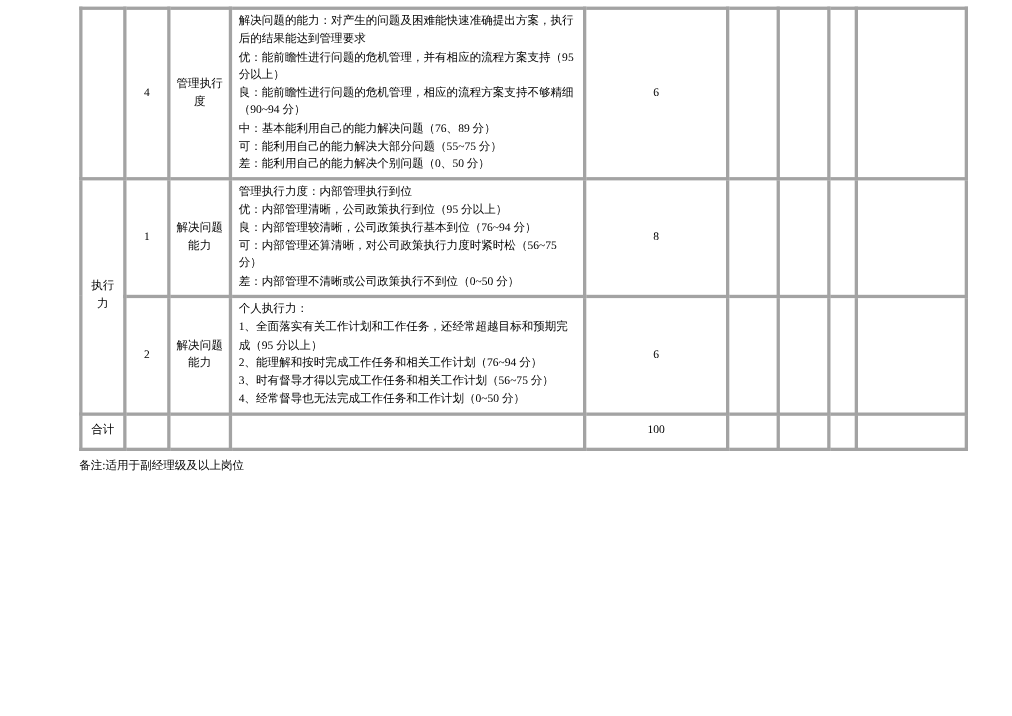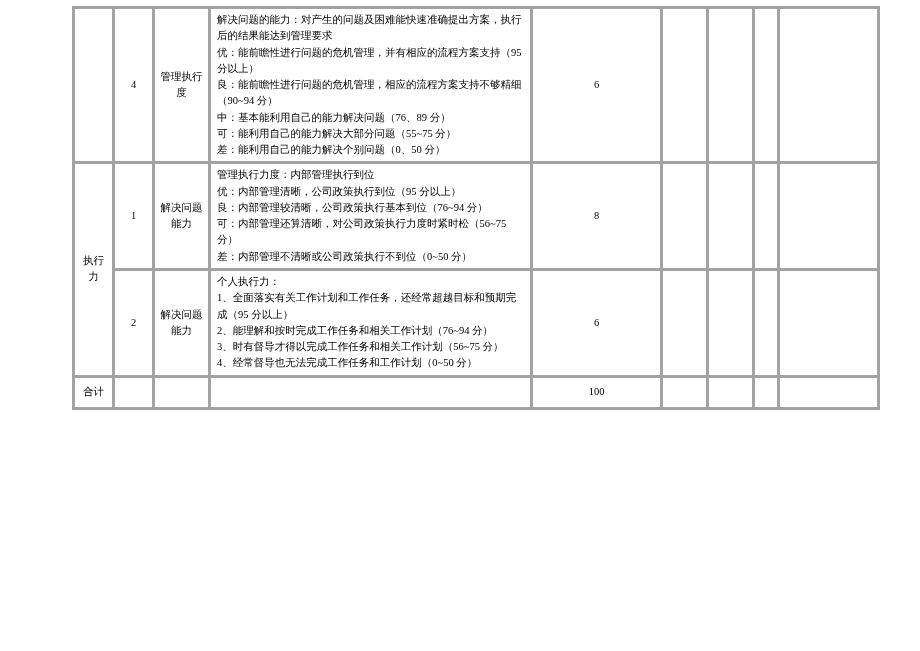--- a/index.html
+++ b/index.html
@@ -107,13 +107,14 @@
     <td></td>
     <td class="center">100</td>
     <td></td>
     <td></td>
     <td></td>
     <td></td>
   </tr>
 </tbody>
     </table>
 
+<div class="footnote">备注:适用于副经理级及以上岗位</div>
 </div>
 
 </body></html>

